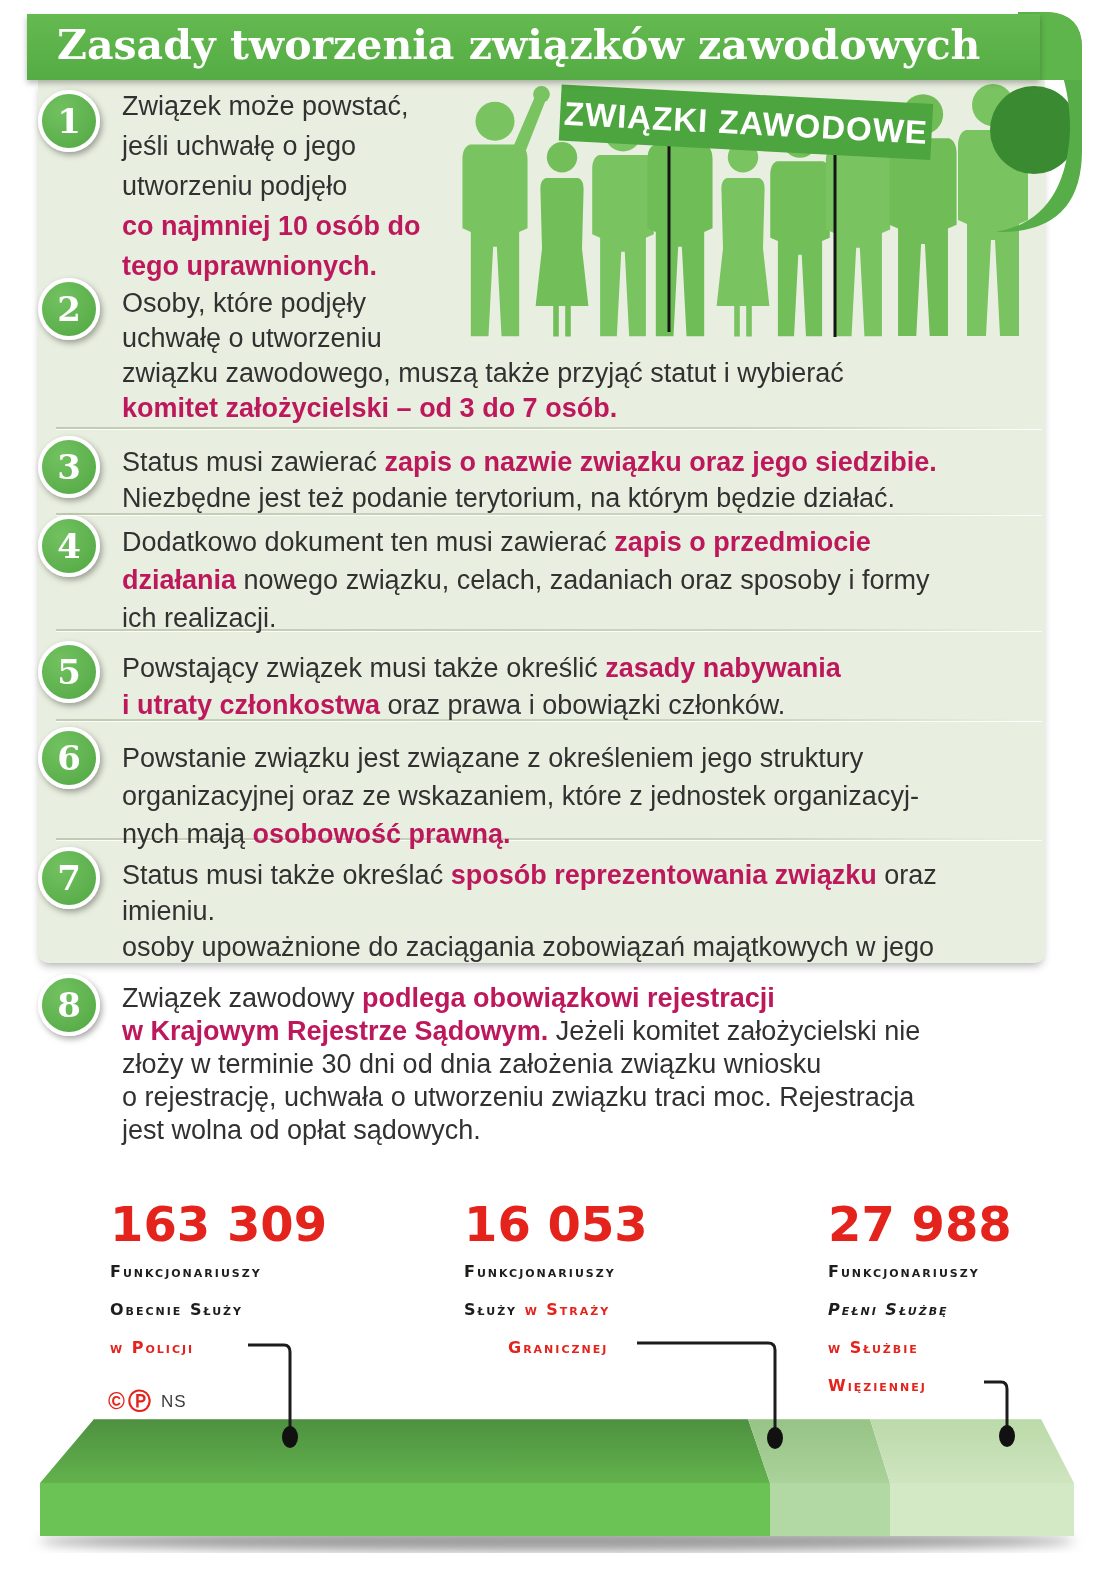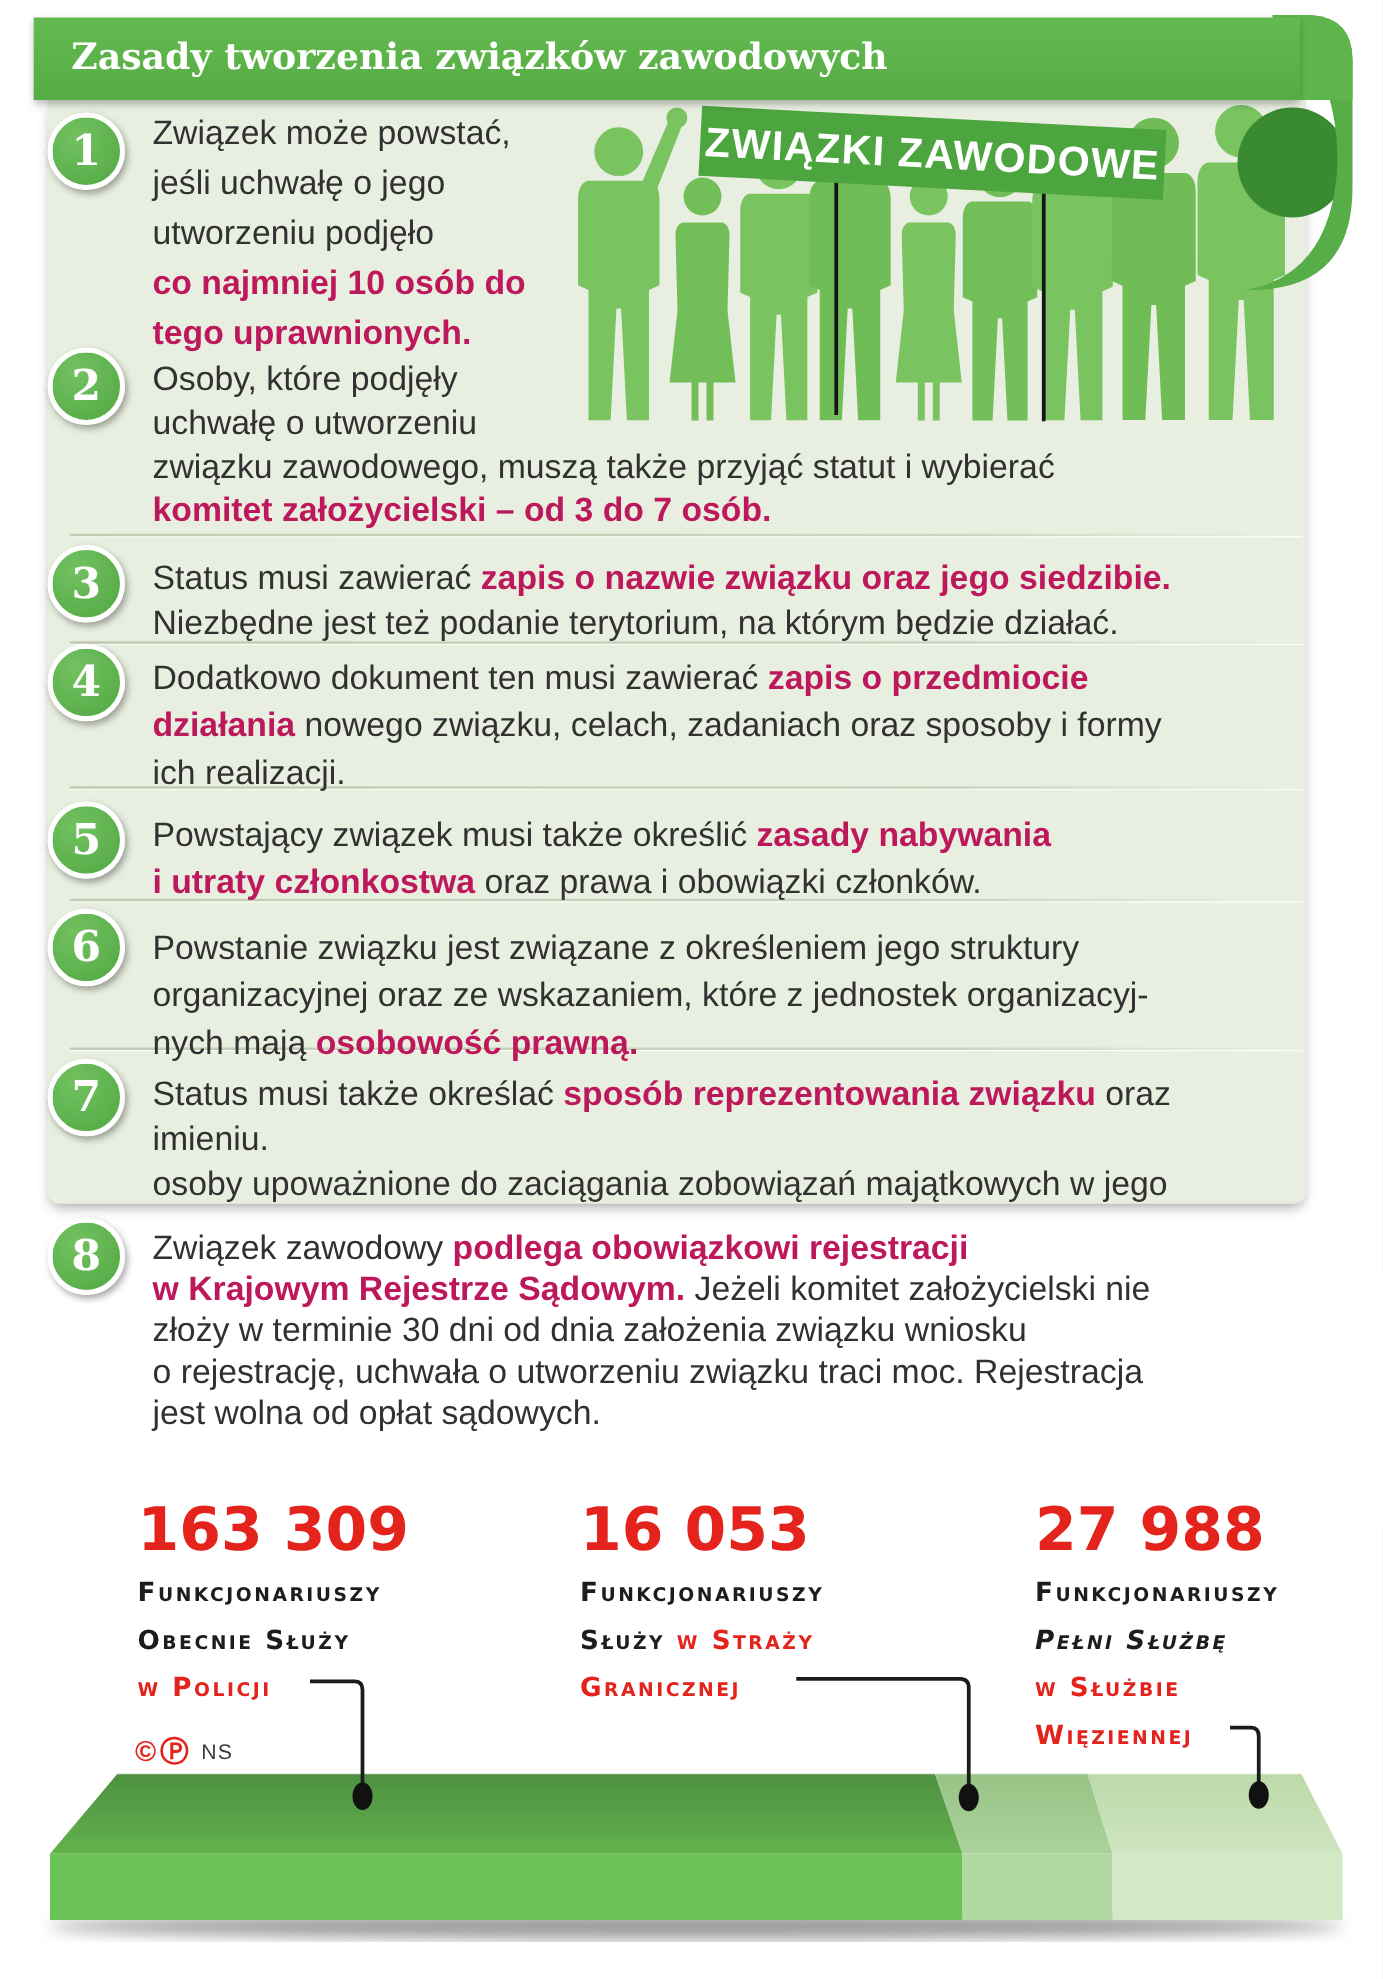--- a/index.html
+++ b/index.html
@@ -4,21 +4,21 @@
 <style>
   html,body{margin:0;padding:0;background:#fff;}
   body{position:relative;width:1106px;height:1583px;overflow:hidden;
        font-family:"Liberation Sans",sans-serif;}
 
   
   .banner{position:absolute;left:27px;top:14px;width:1013px;height:66px;
     background:linear-gradient(#64ba50,#55ac44);
     box-shadow:0 3px 6px rgba(0,0,0,.28);display:flex;align-items:center;z-index:6;}
   .banner h1{margin:0 0 4px 30px;font-family:"DejaVu Serif","Liberation Serif",serif;
-    font-weight:bold;font-size:29px;color:#fff;white-space:nowrap;}
+    font-weight:bold;font-size:41px;color:#fff;white-space:nowrap;}
   .curl{position:absolute;left:988px;top:10px;z-index:5;}
 
   
   .panel{position:absolute;left:38px;top:80px;width:1007px;height:883px;
     background:#e9efe0;border-radius:0 0 10px 10px;
     box-shadow:0 5px 10px -3px rgba(0,0,0,.35);z-index:1;}
   .divider{position:absolute;left:56px;width:986px;height:2px;z-index:2;
     background:linear-gradient(to right,#c2ccb2 0%,#ccd5bf 72%,rgba(204,213,191,0) 98%);
     box-shadow:0 1px 0 rgba(255,255,255,.85);}
 
@@ -35,21 +35,21 @@
   
   .crowd{position:absolute;left:440px;top:82px;z-index:3;}
 
   
   .stat{position:absolute;z-index:4;}
   .stat-value{position:absolute;top:0;white-space:nowrap;
     font-family:"DejaVu Sans","Liberation Sans",sans-serif;font-weight:bold;
     font-size:48px;color:#e4231c;letter-spacing:0;}
   .stat-line{position:absolute;white-space:nowrap;
     font-family:"DejaVu Sans","Liberation Sans",sans-serif;font-weight:bold;
-    font-size:21px;letter-spacing:2px;font-variant:small-caps;color:#1d1d1b;}
+    font-size:16px;letter-spacing:2px;font-variant:small-caps;color:#1d1d1b;}
   .stat-line .red{color:#e4231c;}
 
   
   .credit{position:absolute;left:108px;top:1390px;display:flex;align-items:center;z-index:4;}
   .c-icon{color:#e4231c;font-size:23px;font-weight:bold;line-height:1;margin-right:3px;}
   .c-text{font-size:17px;color:#3c3c3b;letter-spacing:1px;margin-left:7px;}
 
   
   .bottom-layer{position:absolute;left:0;top:0;z-index:3;pointer-events:none;}
 </style>
@@ -182,21 +182,21 @@
     <div class="stat" style="left: 110px; top: 1196px;">
       <div class="stat-value">163 309</div>
       <div class="stat-line" style="top: 66px;"><span class="">Funkcjonariuszy</span></div>
       <div class="stat-line" style="top: 104px;"><span class="">Obecnie Służy</span></div>
       <div class="stat-line" style="top: 142px;"><span class="red">w Policji</span></div>
     </div>
     <div class="stat" style="left: 464px; top: 1196px;">
       <div class="stat-value">16 053</div>
       <div class="stat-line" style="top: 66px;"><span class="">Funkcjonariuszy</span></div>
       <div class="stat-line" style="top: 104px;"><span class="">Służy </span><span class="red">w Straży</span></div>
-      <div class="stat-line" style="top: 142px;"><span class="red">Granicznej</span></div>
+      <div class="stat-line" style="top: 142px; margin-left: 44px;"><span class="red">Granicznej</span></div>
     </div>
     <div class="stat" style="left: 828px; top: 1196px;">
       <div class="stat-value">27 988</div>
       <div class="stat-line" style="top: 66px;"><span class="">Funkcjonariuszy</span></div>
       <div class="stat-line" style="top: 104px; font-style: italic;"><span class="">Pełni Służbę</span></div>
       <div class="stat-line" style="top: 142px;"><span class="red">w Służbie</span></div>
       <div class="stat-line" style="top: 180px;"><span class="red">Więziennej</span></div>
     </div>
   </div>
 

